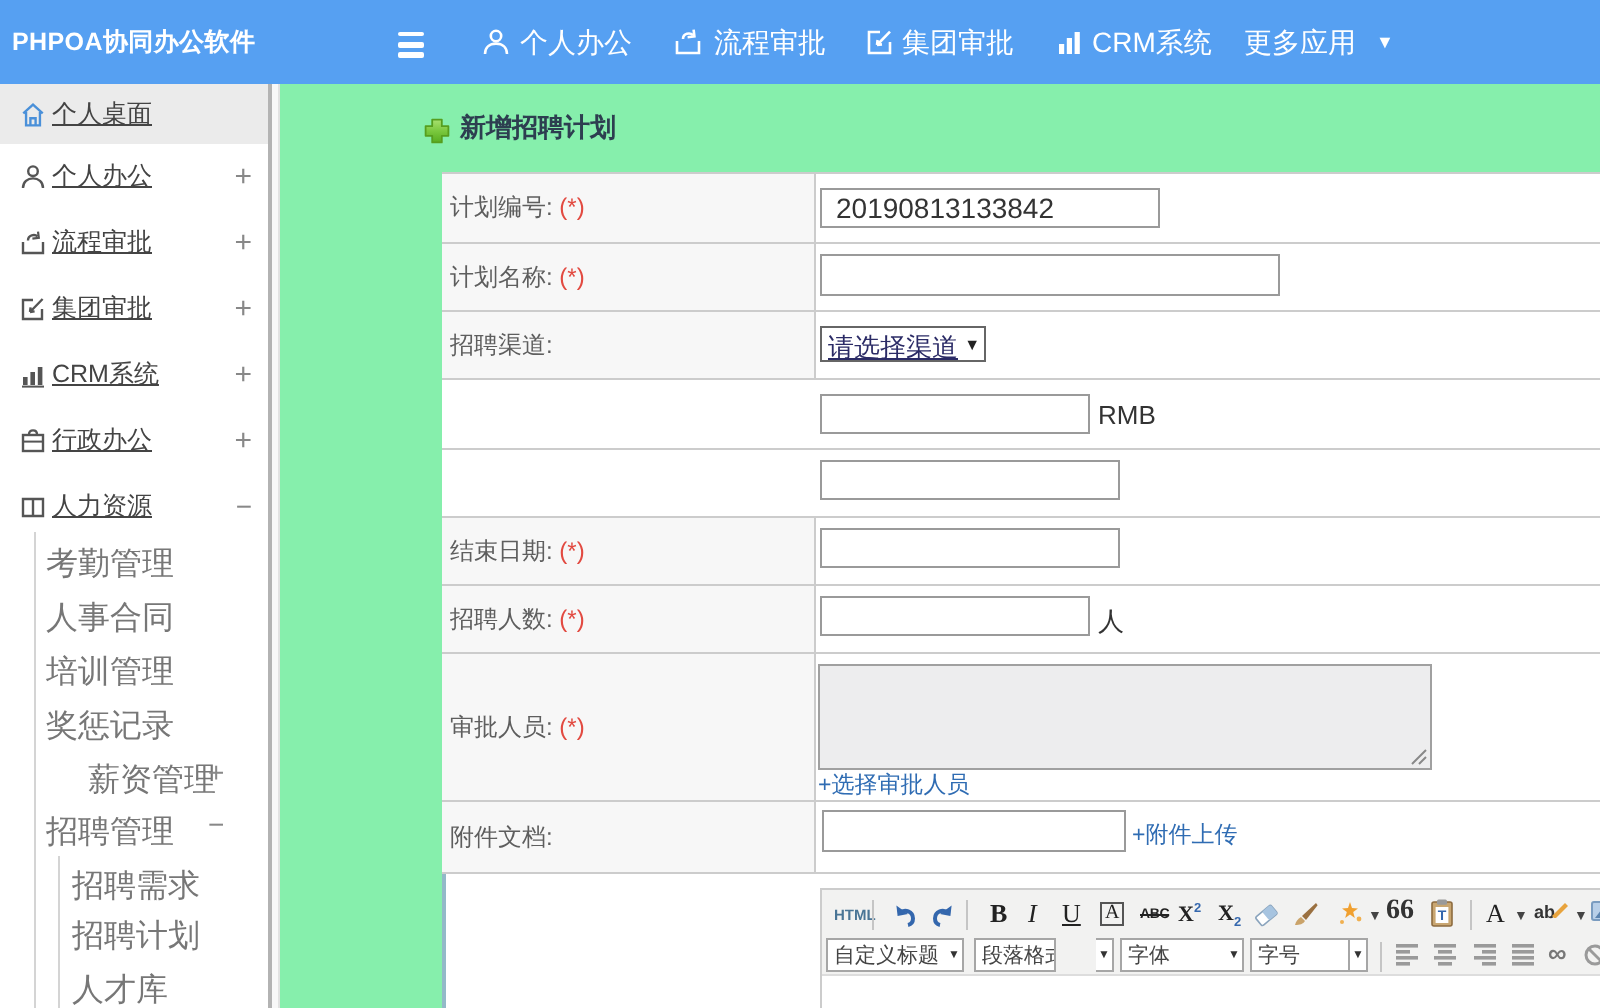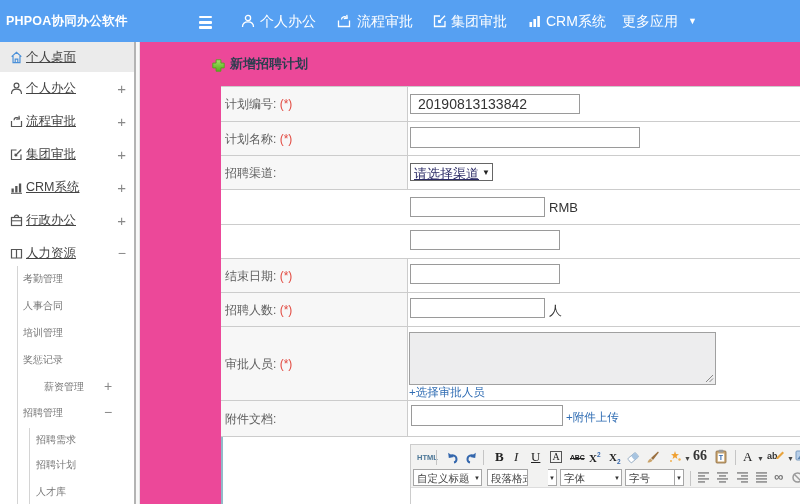--- a/index.html
+++ b/index.html
@@ -12,25 +12,25 @@
 .nico{position:absolute;top:14px;width:14px;height:14px;}
 .nico svg{display:block;}
 
 #sidebar{position:absolute;left:0;top:42px;width:134px;height:462px;background:#fff;}
 #sbdiv{position:absolute;left:134px;top:42px;width:2px;height:462px;background:#b3b3b3;}
 #sbtrack{position:absolute;left:136px;top:42px;width:4px;height:462px;background:#f8f8f8;border-right:1px solid #e2e2e2;}
 .srow{position:absolute;left:0;width:134px;height:33px;line-height:33px;font-size:12.5px;color:#444;}
 .srow .txt{position:absolute;left:26px;top:0;text-decoration:underline;}
 .srow .pm{position:absolute;right:8px;top:0;color:#888;font-size:15px;font-weight:400;}
 .sico{position:absolute;left:10px;top:10px;width:13px;height:13px;}
-.sub{position:absolute;font-size:10px;color:#777;}
+.sub{position:absolute;font-size:16px;color:#777;}
 #subline1{position:absolute;left:17px;top:224px;width:1px;height:238px;background:#d4d4d4;}
 #subline2{position:absolute;left:29px;top:386px;width:1px;height:76px;background:#d4d4d4;}
 
-#main{position:absolute;left:140px;top:42px;width:660px;height:462px;background:#ec4899;}
+#main{position:absolute;left:140px;top:42px;width:660px;height:462px;background:#86efac;}
 #title{position:absolute;left:90px;top:13px;font-size:13px;font-weight:bold;color:#2d3e50;}
 #plus{position:absolute;left:72px;top:17px;width:13px;height:13px;}
 
 .trow{position:absolute;left:81px;width:720px;background:#fff;border-bottom:1px solid #ccc;}
 .trow .lab{position:absolute;left:0;top:0;bottom:0;width:187px;background:#f7f7f7;border-right:1px solid #ccc;}
 .lab > span{position:absolute;left:4px;top:50%;transform:translateY(-50%);font-size:12px;color:#5e5e5e;white-space:nowrap;}
 .req{position:static!important;transform:none!important;color:#e24a41;}
 .inp{position:absolute;background:#fff;border:1px solid #9a9a9a;height:20px;}
 .unit{position:absolute;font-size:13px;color:#333;}
 .lnk{position:absolute;font-size:11.5px;color:#2f6cb3;}

